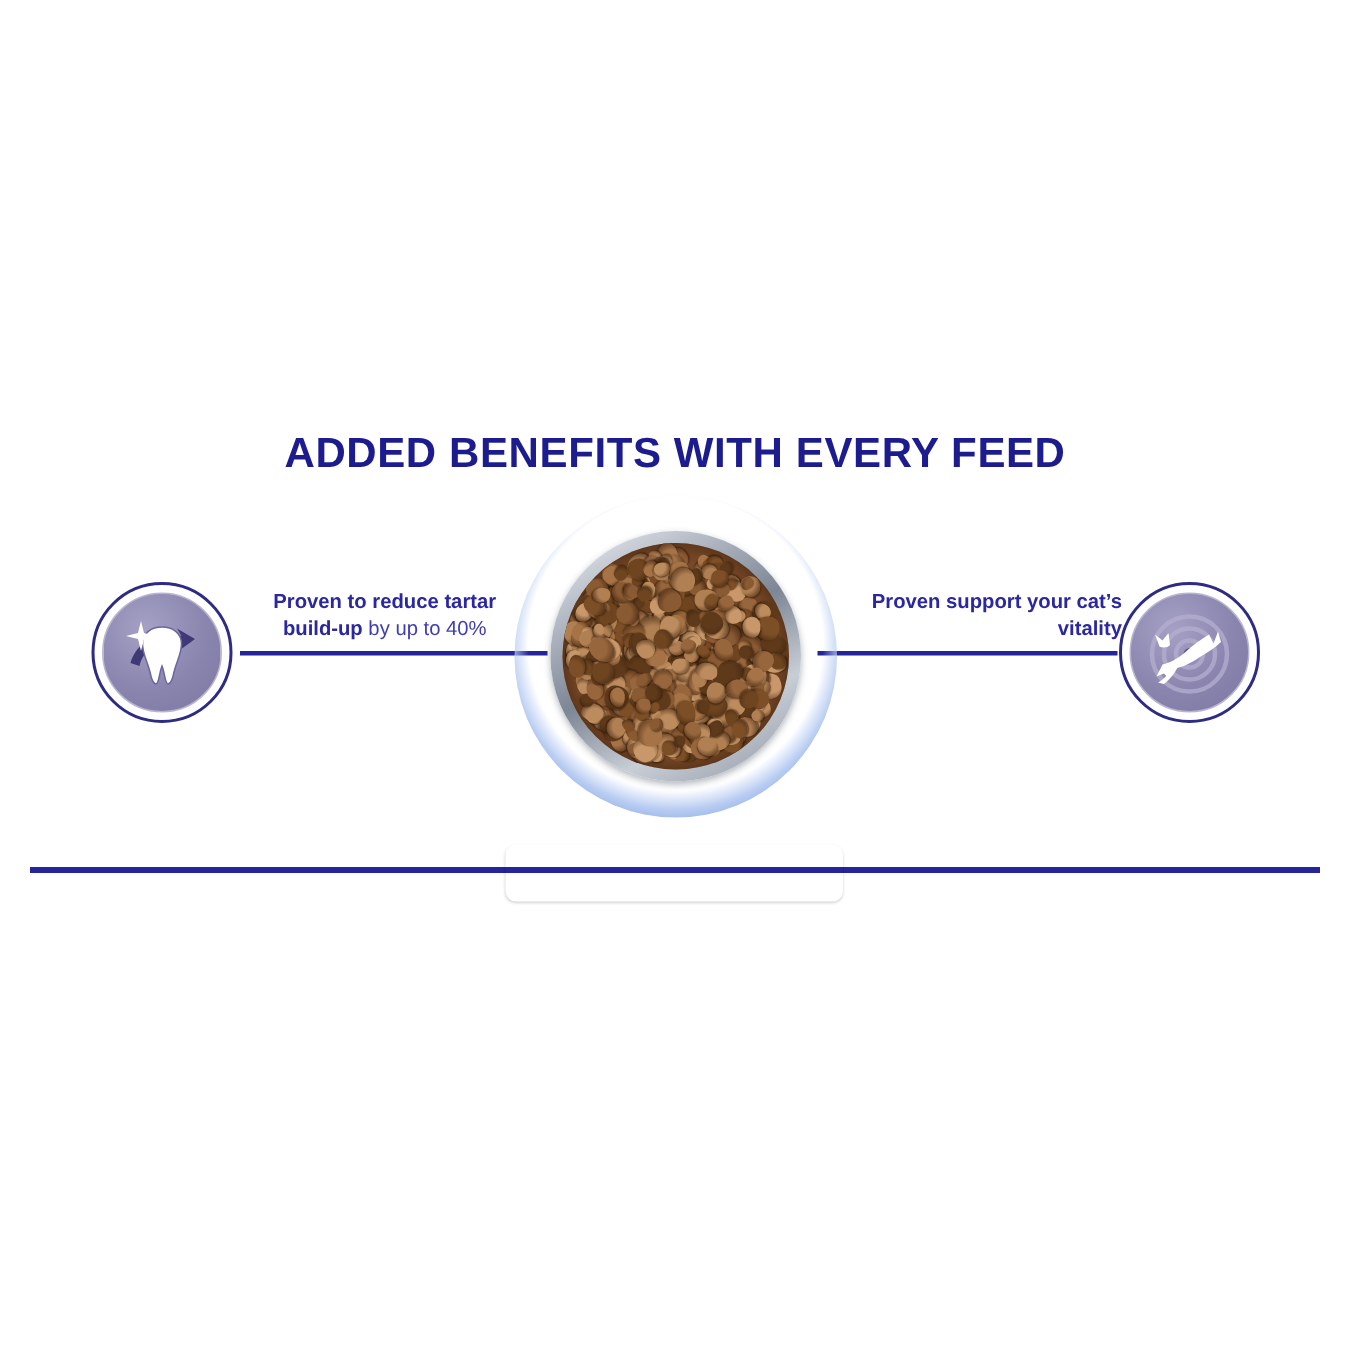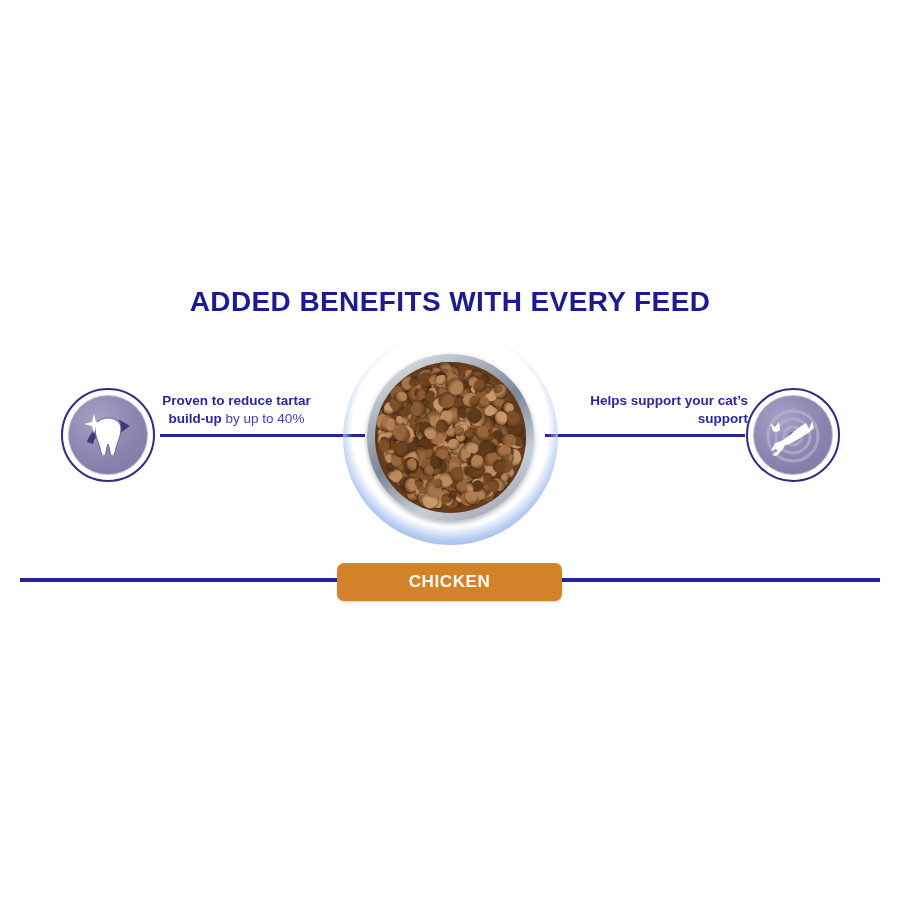--- a/index.html
+++ b/index.html
@@ -34,21 +34,21 @@
 
   
   .benefit-text{
     position:absolute;
     top:392px;
     font-size:13.5px;
     line-height:18px;
     color:#2a27a0;
     width:185px;
   }
-  .benefit-text.left{ left:144px; text-align:center; }
+  .benefit-text.left{ left:164px; text-align:center; }
   .benefit-text.right{ left:563px; text-align:right; }
   .benefit-text .strong{ font-weight:bold; }
   .benefit-text .light{ font-weight:normal; color:#3f3cb4; }
 
   
   .icon-circle{
     position:absolute;
     width:94px;height:94px;
     top:388px;
     border-radius:50%;
@@ -722,21 +722,21 @@
         <div class="kibble" style="left: 74.3105px; top: 129.285px; width: 8.43523px; height: 7.33642px; background: radial-gradient(circle at 34% 28%, rgb(95, 58, 26) 0%, rgb(95, 58, 26) 45%, rgba(55, 30, 10, 0.85) 100%); transform: rotate(95.4056deg); box-shadow: rgba(40, 20, 5, 0.55) 0px 1px 1px;"></div>
         <div class="kibble" style="left: 81.0732px; top: 119.585px; width: 12.2595px; height: 10.6062px; background: radial-gradient(circle at 34% 28%, rgb(152, 102, 60) 0%, rgb(152, 102, 60) 45%, rgba(55, 30, 10, 0.85) 100%); transform: rotate(57.2092deg); box-shadow: rgba(40, 20, 5, 0.55) 0px 1px 1px;"></div>
         <div class="kibble" style="left: 18.6645px; top: 61.6883px; width: 15.2057px; height: 18.1003px; background: radial-gradient(circle at 34% 28%, rgb(152, 102, 60) 0%, rgb(152, 102, 60) 45%, rgba(55, 30, 10, 0.85) 100%); transform: rotate(310.264deg); box-shadow: rgba(40, 20, 5, 0.55) 0px 1px 1px;"></div>
         <div class="kibble" style="left: 89.3099px; top: 68.7476px; width: 10.0769px; height: 7.47048px; background: radial-gradient(circle at 34% 28%, rgb(125, 79, 38) 0%, rgb(125, 79, 38) 45%, rgba(55, 30, 10, 0.85) 100%); transform: rotate(43.909deg); box-shadow: rgba(40, 20, 5, 0.55) 0px 1px 1px;"></div>
         <div class="kibble" style="left: 57.6747px; top: 116.958px; width: 8.66747px; height: 7.53842px; background: radial-gradient(circle at 34% 28%, rgb(138, 90, 51) 0%, rgb(138, 90, 51) 45%, rgba(55, 30, 10, 0.85) 100%); transform: rotate(334.437deg); box-shadow: rgba(40, 20, 5, 0.55) 0px 1px 1px;"></div>
       </div>
   </div>
 </div>
 
 <div class="benefit-text right">
-  <span class="strong">Helps support your cat’s support</span><span class="light"></span>
+  <span class="strong">Proven support your cat’s vitality</span><span class="light"></span>
 </div>
 
 <div class="icon-circle right">
   <div class="icon-inner">
     <svg width="72" height="72" viewBox="0 0 72 72" aria-hidden="true">
       <g fill="none" stroke="#b4afd0" stroke-width="3" opacity="0.75">
         <circle cx="36" cy="37" r="9"></circle>
         <circle cx="36" cy="37" r="17"></circle>
         <circle cx="36" cy="37" r="25"></circle>
       </g>
@@ -747,14 +747,13 @@
                C48 36 53 33 57 29 Z" fill="#ffffff"></path>
       <path d="M16 32 L13 24 L18 28 L22 23 L23 31 C21 33 18 33 16 32 Z" fill="#ffffff"></path>
       <path d="M25 45 C22 50 19 54 15 56 L19 57 C23 54 26 50 28 46 Z" fill="#ffffff"></path>
     </svg>
   </div>
 </div>
 
 <div class="bottom-rule"></div>
 
 <div class="badge">
-  <div class="badge-seg chicken">CHICKEN</div>
 </div>
 
 </body></html>

